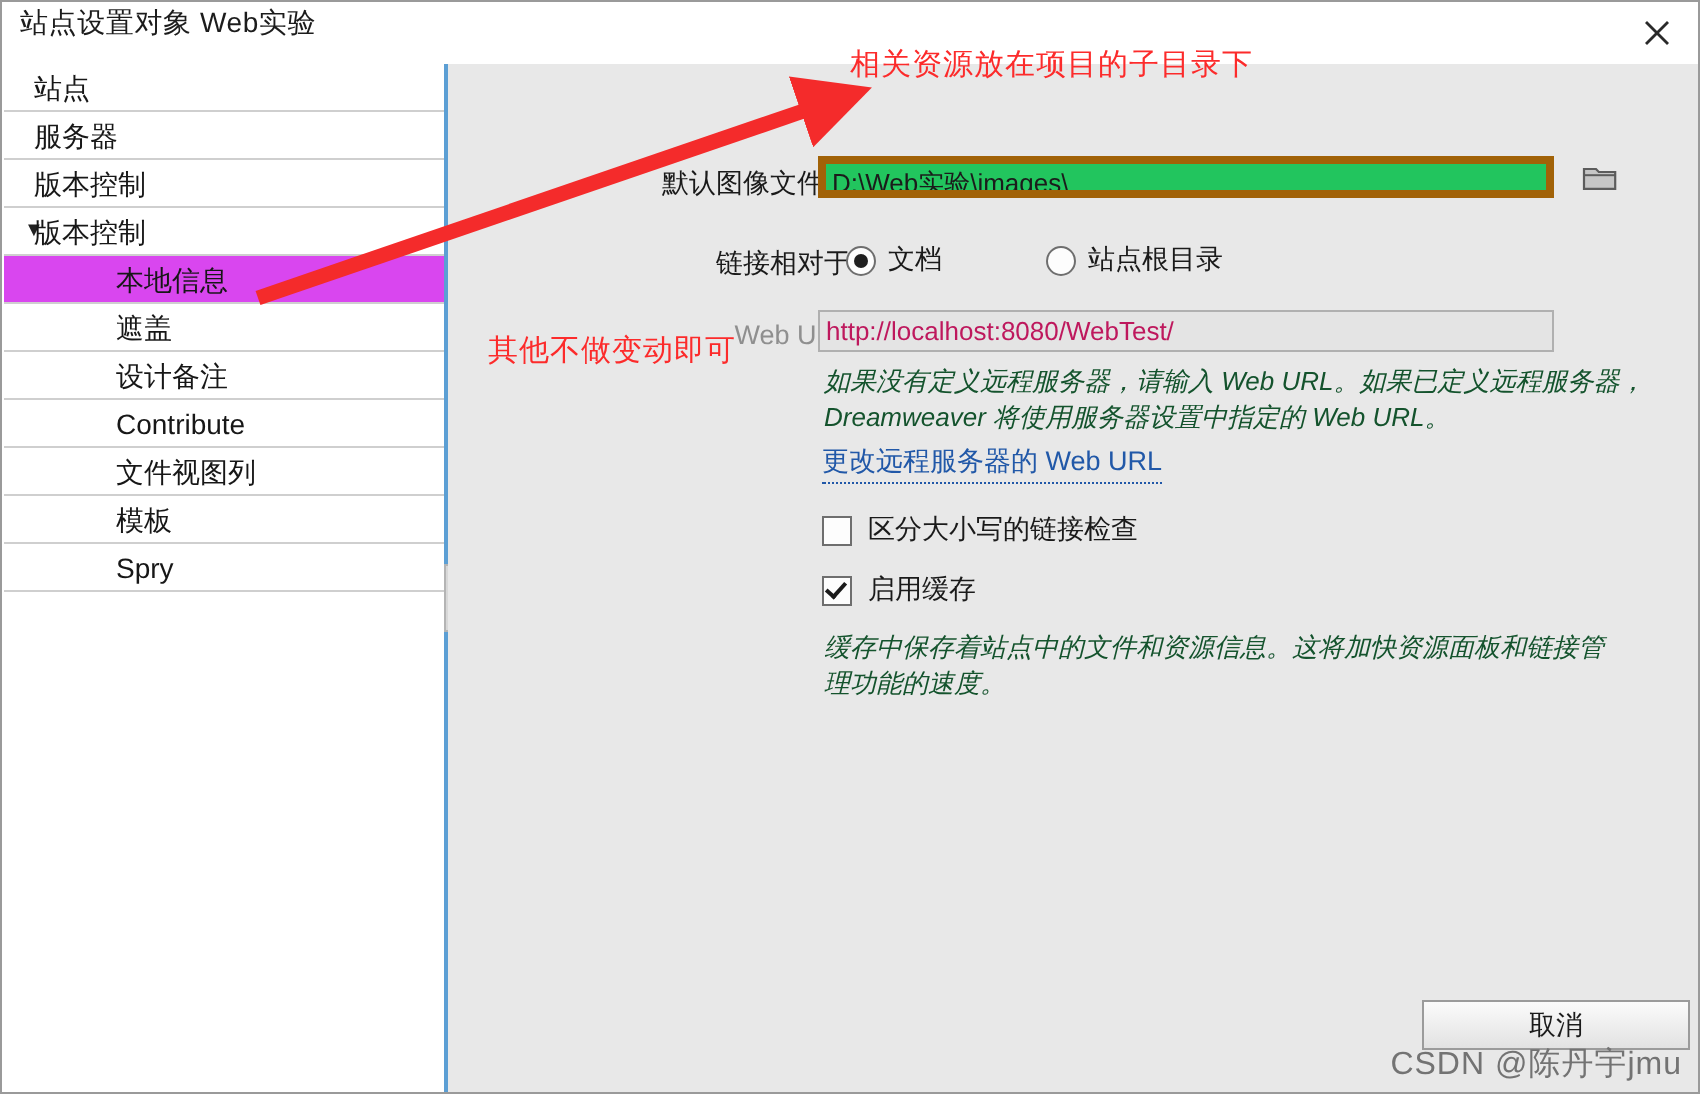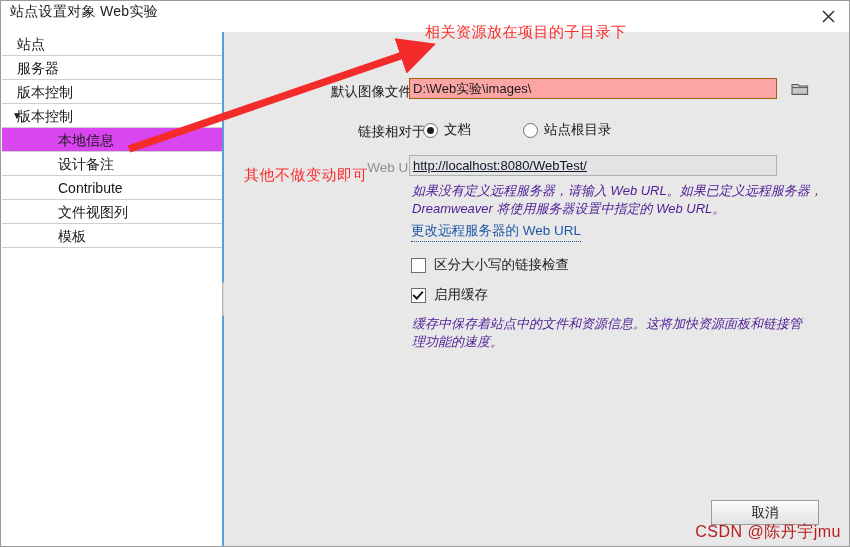--- a/index.html
+++ b/index.html
@@ -134,37 +134,36 @@
     position: absolute;
     text-align: right;
     font-size: 13.5px;
     color: #1a1a1a;
     white-space: nowrap;
   }
   .row-label.disabled { color: #8f8f8f; }
 
   .textfield {
     position: absolute;
-    background: #fca5a5;
-    border: 1px solid #a16207;
+    background: #22c55e;
+    border: 4px solid #a16207;
     box-sizing: border-box;
     height: 21px;
     line-height: 19px;
     padding: 0 3px;
     font-size: 13px;
     color: #1b1b1b;
     white-space: nowrap;
     overflow: hidden;
     cursor: text;
   }
   .textfield.disabled {
     background: #e4e4e4;
     border: 1px solid #b0b0b0;
-    color: #0f172a;
-    text-decoration: underline;
+    color: #be185d;
   }
 
   .folder-btn {
     position: absolute;
     width: 20px;
     height: 20px;
     cursor: pointer;
     display: flex;
     align-items: center;
     justify-content: center;
@@ -197,21 +196,21 @@
     left: 3px; top: 3px;
     width: 7px; height: 7px;
     border-radius: 50%;
     background: #1f1f1f;
   }
 
   .hint-text {
     position: absolute;
     font-style: italic;
     font-size: 13px;
-    color: #4c1d95;
+    color: #14532d;
     line-height: 18px;
     width: 410px;
   }
 
   .link {
     position: absolute;
     font-size: 13.5px;
     color: #2158a8;
     border-bottom: 1px dotted #2158a8;
     padding-bottom: 1px;
@@ -280,21 +279,21 @@
     left: 0; top: 0;
     width: 850px; height: 547px;
     pointer-events: none;
   }
 
   .watermark {
     position: absolute;
     right: 8px;
     bottom: 3px;
     font-size: 16px;
-    color: #b91c1c;
+    color: #737373;
     white-space: nowrap;
     letter-spacing: .5px;
   }
 </style>
 </head>
 <body>
 
 <div class="dialog">
 
   <div class="titlebar">
@@ -321,30 +320,36 @@
       <span class="lbl">版本控制</span>
     </div>
     <div class="side-item lvl1">
       <span class="arrow">▼</span>
       <span class="lbl">版本控制</span>
     </div>
     <div class="side-item lvl2 selected">
       <span class="lbl">本地信息</span>
     </div>
     <div class="side-item lvl2">
+      <span class="lbl">遮盖</span>
+    </div>
+    <div class="side-item lvl2">
       <span class="lbl">设计备注</span>
     </div>
     <div class="side-item lvl2">
       <span class="lbl">Contribute</span>
     </div>
     <div class="side-item lvl2">
       <span class="lbl">文件视图列</span>
     </div>
     <div class="side-item lvl2">
       <span class="lbl">模板</span>
+    </div>
+    <div class="side-item lvl2">
+      <span class="lbl">Spry</span>
     </div>
     <div class="side-item side-rest"></div>
   </div>
 
   <div class="vdivider">
     <div class="vdivider-grip"></div>
   </div>
 
   <div class="content">
 
@@ -381,21 +386,21 @@
       <span>区分大小写的链接检查</span>
     </div>
 
     <div class="checkbox-row checked" style="left:187px; top:254px;">
       <span class="cb-mark"></span>
       <span>启用缓存</span>
     </div>
 
     <div class="hint-text" style="left:188px; top:283px; width:400px;">缓存中保存着站点中的文件和资源信息。这将加快资源面板和链接管理功能的速度。</div>
 
-    <div class="btn" style="left:487px; top:468px; width:108px;">取消</div>
+    <div class="btn" style="left:487px; top:468px; width:134px;">取消</div>
   </div>
 
   <div class="watermark">CSDN @陈丹宇jmu</div>
 
   <div class="anno-text" style="left:424px; top:22px;">相关资源放在项目的子目录下</div>
   <div class="anno-text" style="left:243px; top:165px;">其他不做变动即可</div>
 
   <svg class="anno-arrow">
     <defs>
       <marker id="arrowhead" markerWidth="5" markerHeight="5" refX="1.2" refY="2.5" orient="auto">

